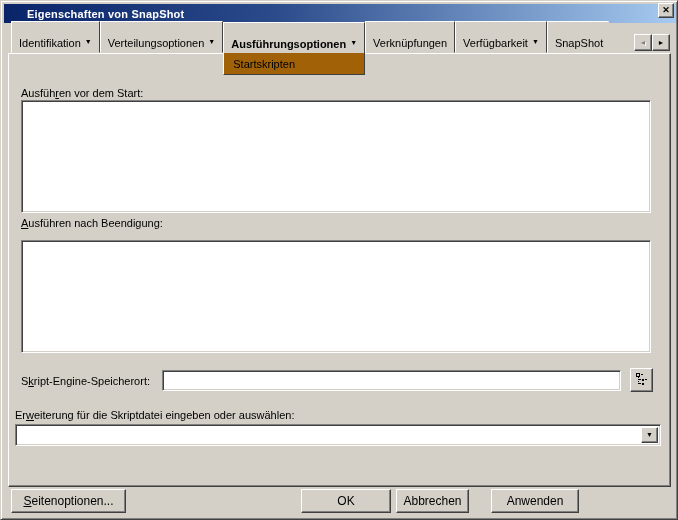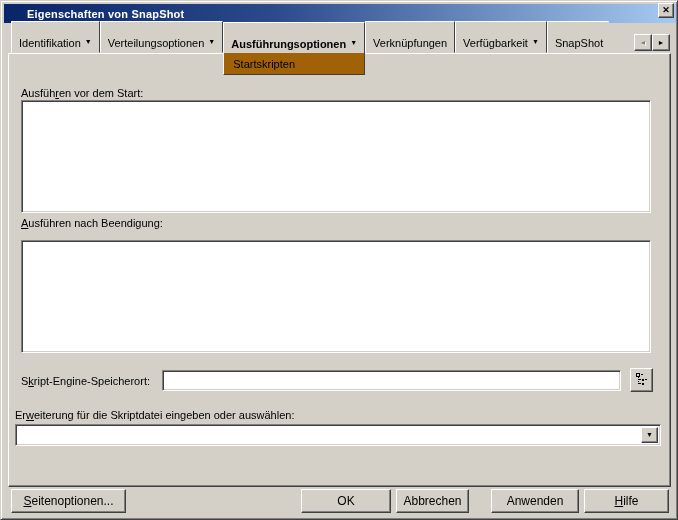--- a/index.html
+++ b/index.html
@@ -182,15 +182,14 @@
   <div class="fldlabel" style="left:14px; top:408px;"><span>Er</span><span class="mn">w</span><span>eiterung für die Skriptdatei eingeben oder auswählen:</span></div>
   <div class="sunken combo">
     <input class="combo-input" type="text" spellcheck="false" value="" style="">
     <button class="combo-btn"><span>▼</span></button>
   </div>
 
   <button class="btn btn-pageopts"><span></span><span class="mn">S</span><span>eitenoptionen...</span></button>
   <button class="btn btn-ok"><span>OK</span></button>
   <button class="btn btn-cancel"><span>Abbrechen</span></button>
   <button class="btn btn-apply"><span>Anwenden</span></button>
-  <button class="btn btn-help"><span class="mn">H</span><span>ilfe</span></button>
 
 </div>
 
 </body></html>

